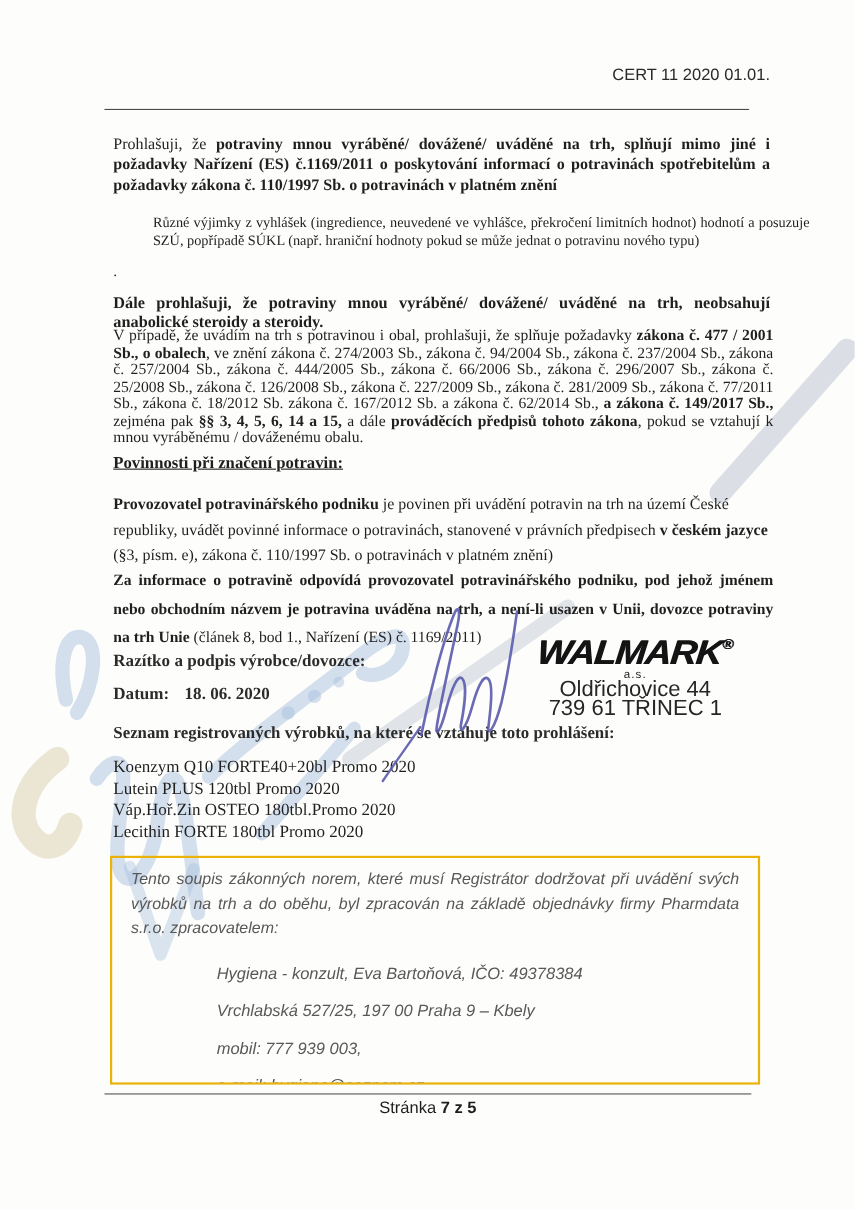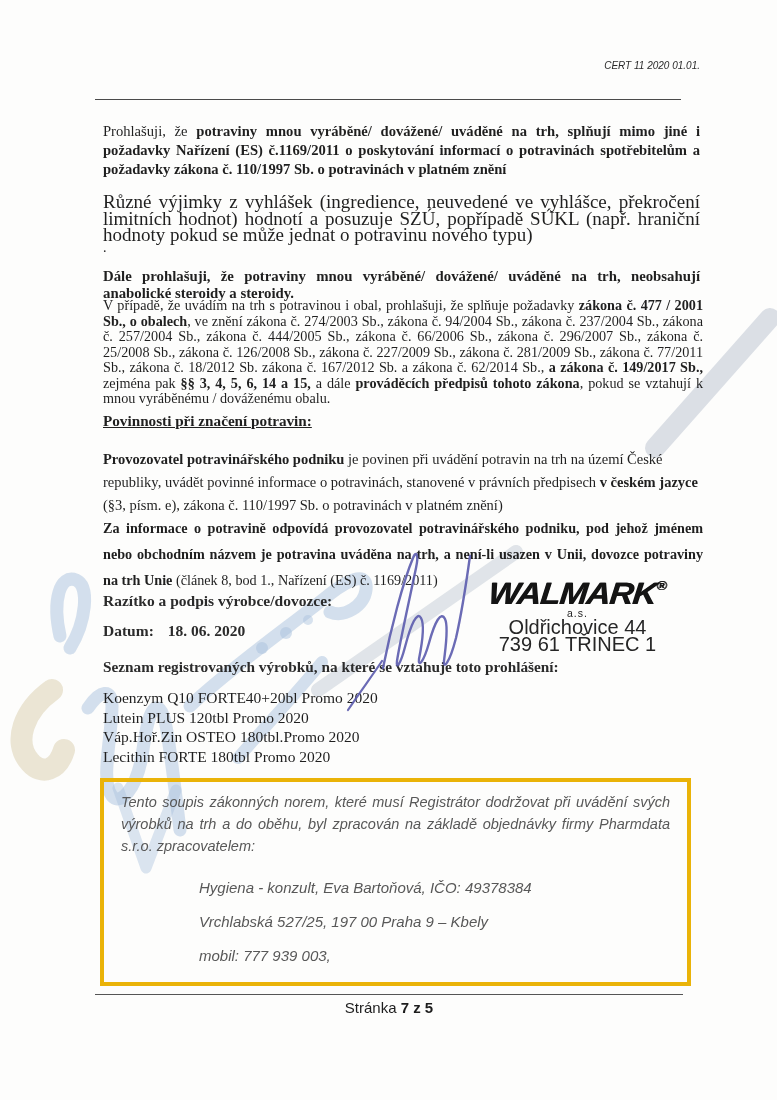--- a/index.html
+++ b/index.html
@@ -13,27 +13,27 @@
   .abs{position:absolute;}
   .b{font-weight:bold;}
   svg.layer{position:absolute;left:0;top:0;width:777px;height:1100px;pointer-events:none;}
   #watermark-layer{z-index:0;}
   #content{position:absolute;inset:0;z-index:1;}
   #signature-layer{z-index:3;}
 
   .header-code{
     top:60px;right:77px;
     font-family:"Liberation Sans",sans-serif;
-    font-style:italic;font-size:10px;color:#2a2a2a;
+    font-size:15px;color:#2a2a2a;
   }
   .top-rule{top:99px;left:95px;width:586px;border-top:1.6px solid #4a4a4a;height:0;}
 
   .para{left:103px;width:597px;text-align:justify;}
   .p1{top:122px;font-size:14.6px;line-height:19px;}
-  .p2{top:194px;font-size:19px;line-height:16.6px;}
+  .p2{top:194px;font-size:13px;line-height:16.6px;margin-left:36px;}
   .dot-line{top:240px;left:103px;font-size:14px;}
   .p3{top:268px;font-size:14.8px;line-height:17px;font-weight:bold;}
   .p4{top:298px;font-size:14.2px;line-height:15.5px;width:600px;}
   .heading{top:412px;left:103px;font-size:15.2px;font-weight:bold;text-decoration:underline;text-align:right;}
   .p5{top:448px;font-size:14.5px;line-height:23px;width:600px;text-align:left;}
   .p6{top:515px;font-size:14.2px;line-height:26px;width:600px;}
   .razitko{top:592px;left:103px;font-size:15.5px;font-weight:bold;color:#2b2b2b;}
   .datum{top:622px;left:103px;font-size:15.5px;font-weight:bold;color:#2b2b2b;}
   .datum .val{margin-left:14px;}
   .seznam{top:658px;left:103px;font-size:15.3px;font-weight:bold;color:#2b2b2b;}
@@ -46,21 +46,21 @@
     font-size:31px;letter-spacing:-1px;color:#141414;
     transform:skewX(-6deg) scaleX(1.08);display:inline-block;
     text-shadow:0.6px 0 0 #141414;
   }
   .stamp .reg{font-size:13px;vertical-align:14px;font-style:normal;letter-spacing:0;}
   .stamp .as{font-family:"Liberation Sans",sans-serif;font-size:10.5px;color:#222;margin-top:-5px;letter-spacing:1px;}
   .stamp .addr{font-family:"Liberation Sans",sans-serif;font-size:20px;color:#262626;line-height:17px;}
 
   .note-box{
     top:778px;left:100px;width:591px;height:208px;
-    border:4px solid #eab308;box-sizing:border-box;
+    border:2px solid #eab308;box-sizing:border-box;
     padding:9px 17px 0 17px;overflow:hidden;
     font-family:"Liberation Sans",sans-serif;
     font-style:italic;color:#585858;
   }
   .note-intro{font-size:14.5px;line-height:22px;text-align:justify;}
   .note-lines{padding-left:78px;}
   .note-line{font-size:15px;line-height:18px;margin-top:16px;}
   .note-line:first-child{margin-top:22px;}
 
   .footer-rule{top:994px;left:95px;width:588px;border-top:1.8px solid #555;height:0;}

